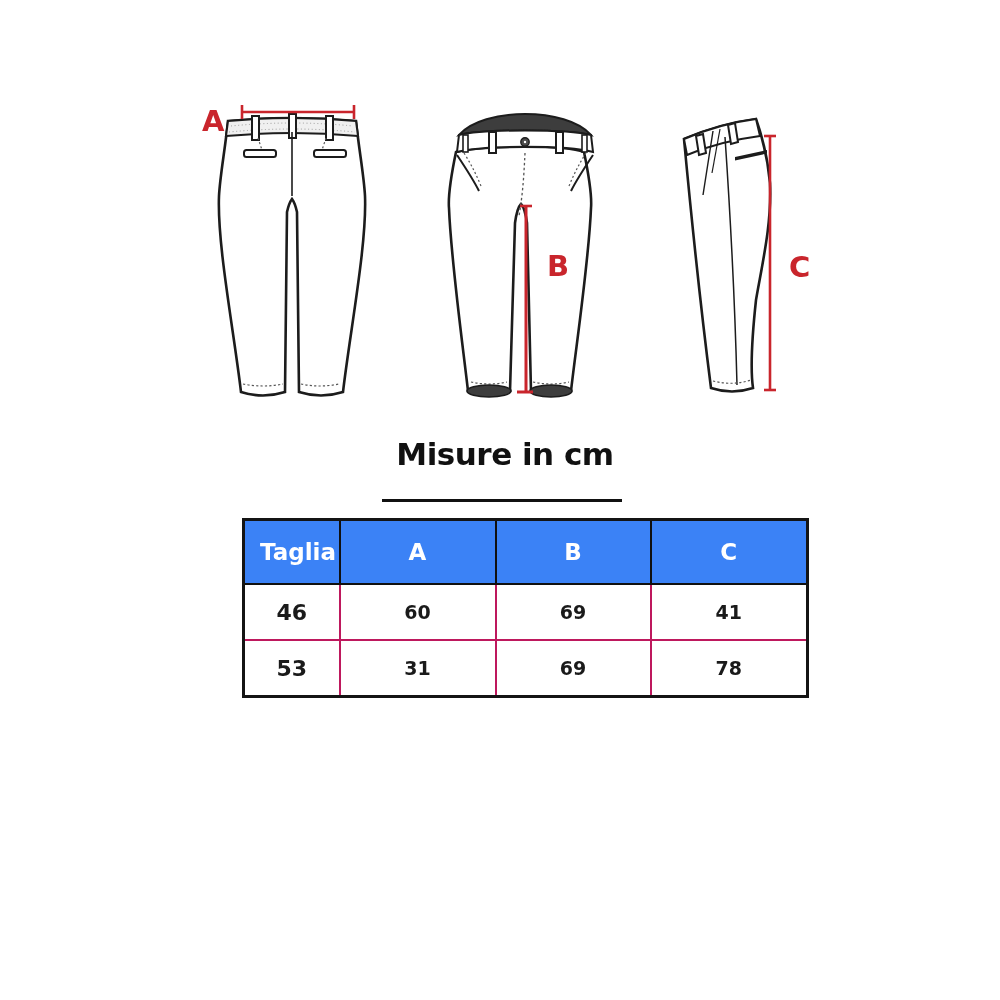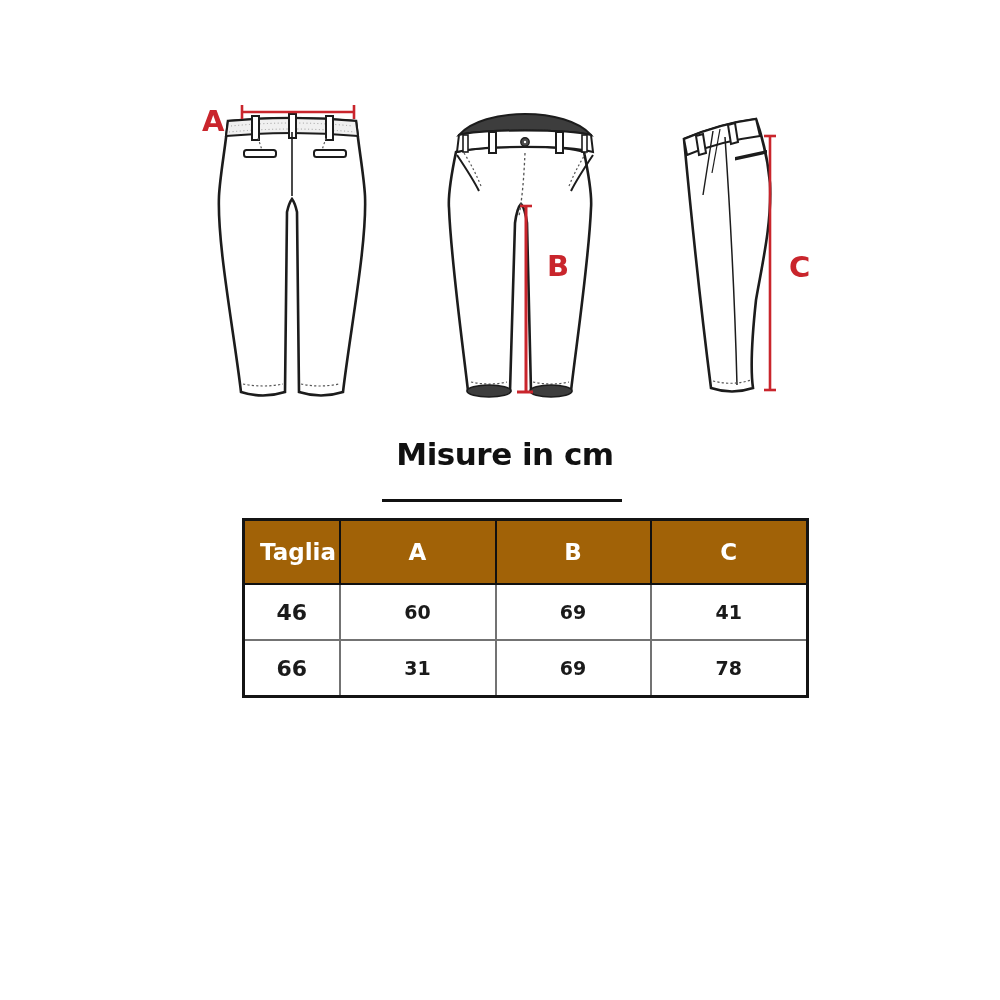--- a/index.html
+++ b/index.html
@@ -17,27 +17,27 @@
   }
   #title-underline{
     left:382px;top:499px;width:240px;height:3px;background:#111111;
   }
   
   #size-table{
     left:242px;top:518px;width:564px;border-collapse:collapse;table-layout:fixed;
     border:3px solid #141414;
   }
   #size-table th{
-    background:#a16207;color:#ffffff;font-size:23px;font-weight:bold;
+    background:#3b82f6;color:#ffffff;font-size:23px;font-weight:bold;
     height:62px;border:2px solid #101010;text-align:center;padding:0;
   }
   #size-table th.first{text-align:left;padding-left:15px;}
   #size-table td{
     background:#ffffff;color:#1a1a1a;font-weight:bold;font-size:19px;
-    text-align:center;border:2px solid #737373;padding:0;height:54px;
+    text-align:center;border:2px solid #be185d;padding:0;height:54px;
   }
   #size-table td.size-col{font-size:22px;}
 </style>
 </head>
 <body>
 
 <div id="canvas">
 
   <svg class="abs" style="left:198px;top:92px;" width="170" height="315" viewBox="0 0 170 315">
 
@@ -151,21 +151,21 @@
       </tr>
     </thead>
     <tbody>
       <tr>
         <td class="size-col">46</td>
         <td>60</td>
         <td>69</td>
         <td>41</td>
       </tr>
       <tr>
-        <td class="size-col">66</td>
+        <td class="size-col">53</td>
         <td>31</td>
         <td>69</td>
         <td>78</td>
       </tr>
     </tbody>
   </table>
 
 </div>
 
 </body></html>

